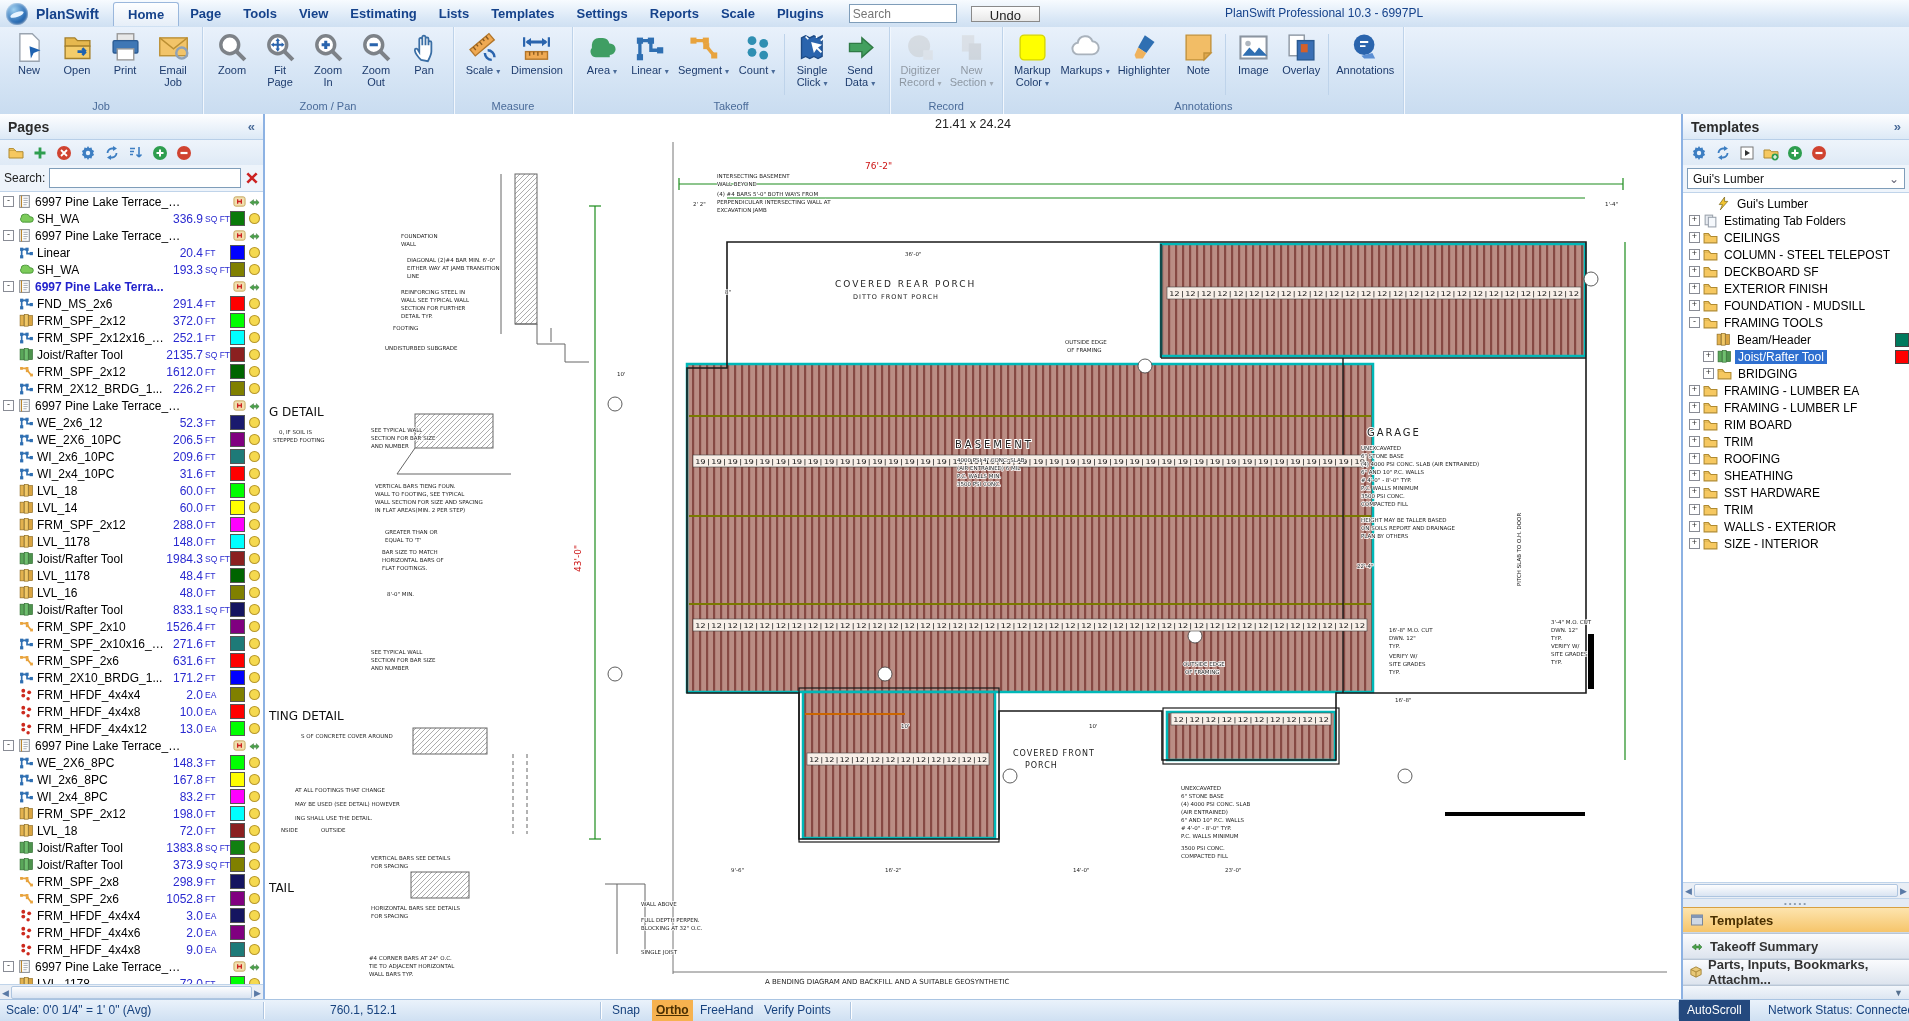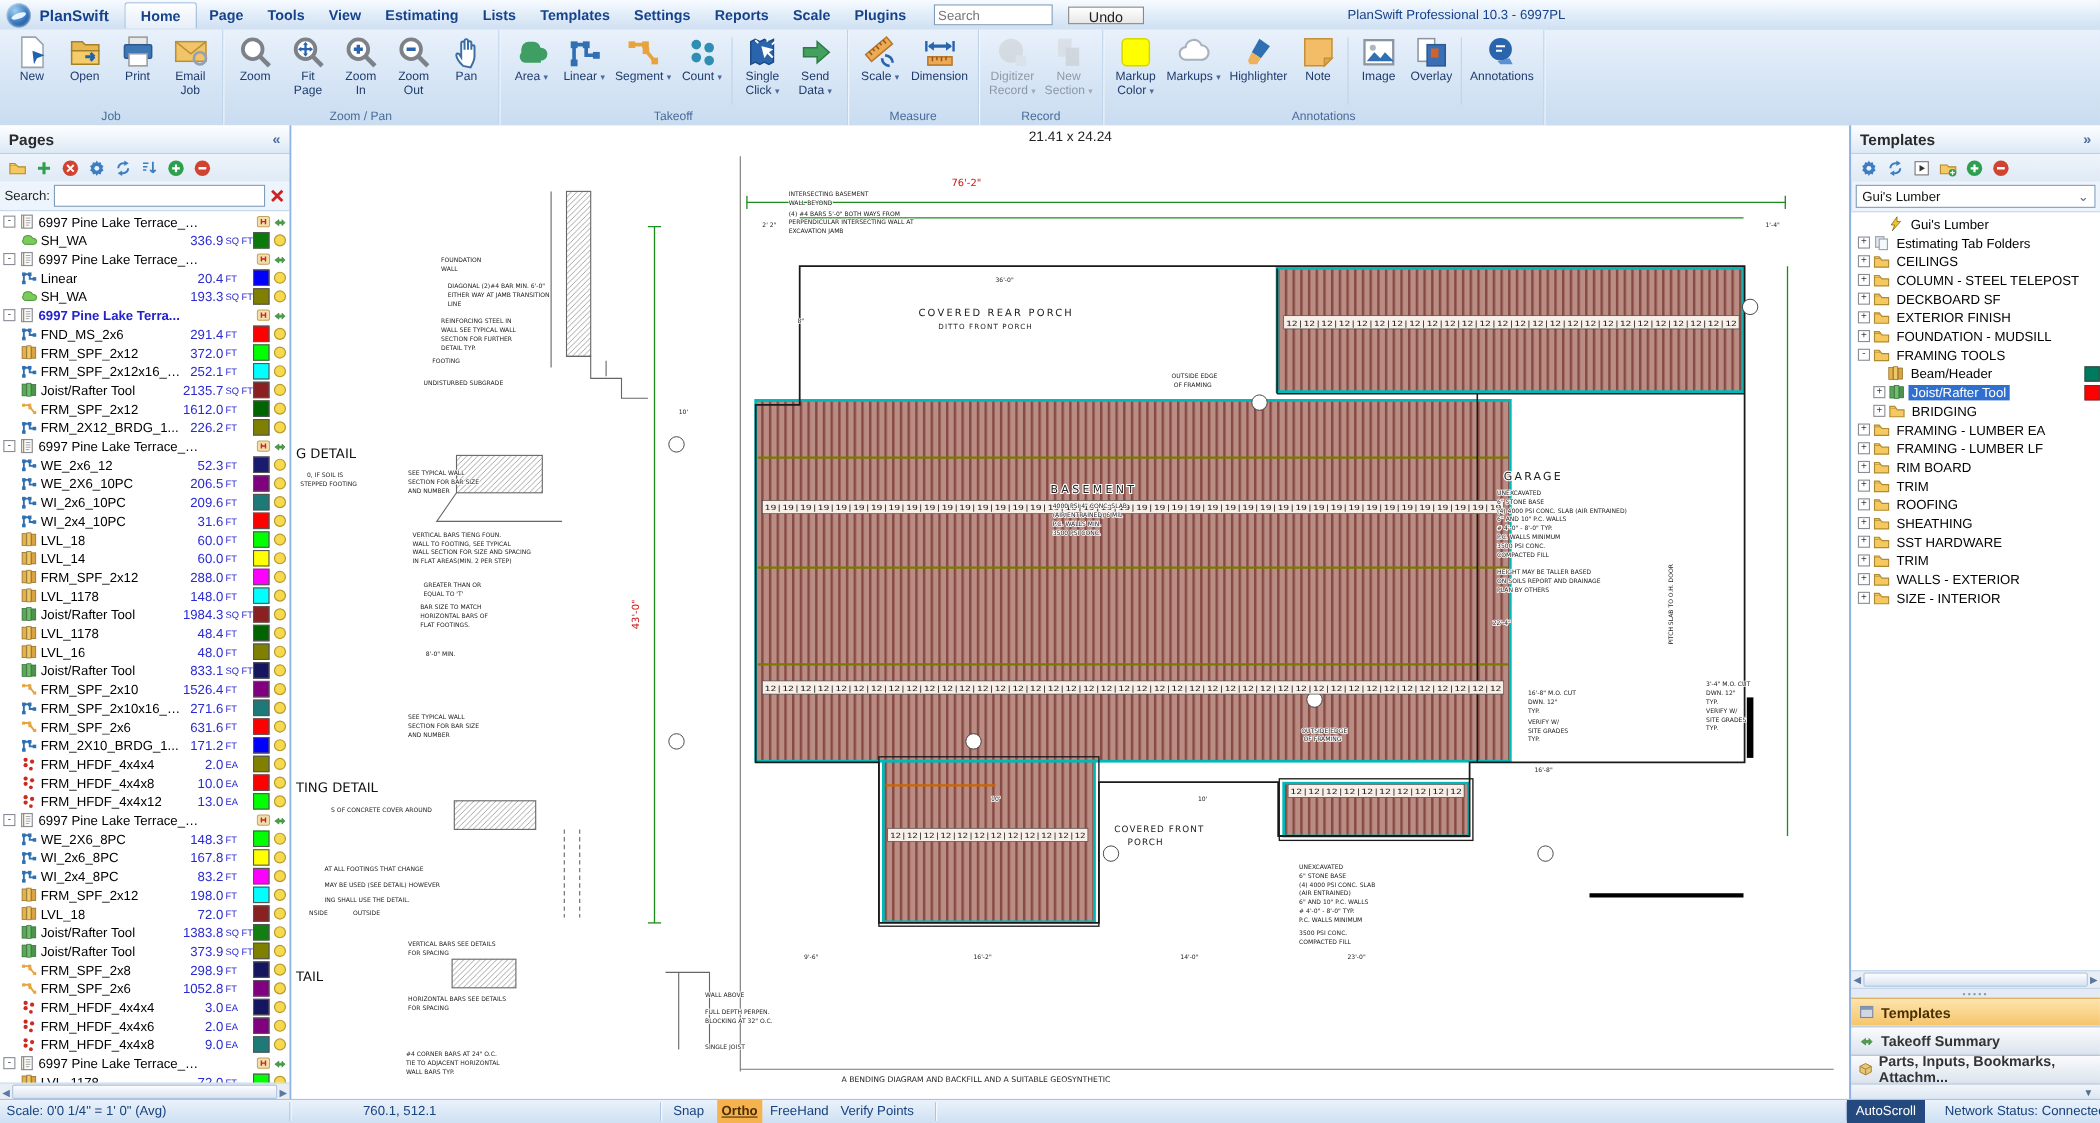--- a/index.html
+++ b/index.html
@@ -195,20 +195,45 @@
               </svg></span>
             <div class="rlab">Pan</div>
           </div>
         </div>
         <div class="rgroup-label">Zoom / Pan</div>
       </div>
       <div class="rgroup">
         <div class="rgroup-btns">
           <div class="rbtn">
             <span class="ric"><svg viewBox="0 0 24 24">
+                <g transform="rotate(-40 11 10)">
+                  <rect x="2" y="7" width="18" height="6" fill="#efa952" stroke="#b3762a"></rect>
+                  <path d="M5 7v3M8 7v2M11 7v3M14 7v2M17 7v3" stroke="#8a5a1e"></path>
+                </g>
+                <path d="M13 16a5 5 0 005 5m2-2a5 5 0 00-5-5" fill="none" stroke="#2a64ad" stroke-width="1.8"></path>
+              </svg></span>
+            <div class="rlab">Scale <span class="rcaret">▾</span></div>
+          </div>
+          <div class="rbtn">
+            <span class="ric"><svg viewBox="0 0 24 24">
+                <path d="M5 8h14" stroke="#2a64ad" stroke-width="2.2"></path>
+                <path d="M4 8l4-3v6zM20 8l-4-3v6z" fill="#2a64ad"></path>
+                <path d="M3 4.5v7M21 4.5v7" stroke="#2a64ad" stroke-width="1.6"></path>
+                <rect x="4" y="15" width="16" height="5.5" fill="#efa952" stroke="#b3762a"></rect>
+                <path d="M7 15v3M10 15v2.3M13 15v3M16 15v2.3" stroke="#8a5a1e"></path>
+              </svg></span>
+            <div class="rlab">Dimension</div>
+          </div>
+        </div>
+        <div class="rgroup-label">Measure</div>
+      </div>
+      <div class="rgroup">
+        <div class="rgroup-btns">
+          <div class="rbtn">
+            <span class="ric"><svg viewBox="0 0 24 24">
                 <path d="M5 10a5 5 0 015-5h3a5 5 0 014.7 4H18a4 4 0 110 8.5V19H8a4 4 0 01-3-6.6z" fill="#3f9e63"></path>
               </svg></span>
             <div class="rlab">Area <span class="rcaret">▾</span></div>
           </div>
           <div class="rbtn">
             <span class="ric"><svg viewBox="0 0 24 24">
                 <path d="M5 19V7h8v7h7" fill="none" stroke="#2f6fb2" stroke-width="2.4"></path>
                 <rect x="2.8" y="16.8" width="4.5" height="4.5" fill="#2f6fb2"></rect>
                 <rect x="2.8" y="4.8" width="4.5" height="4.5" fill="#2f6fb2"></rect>
                 <rect x="10.8" y="4.8" width="4.5" height="4.5" fill="#2f6fb2"></rect>
@@ -247,45 +272,20 @@
           </div>
           <div class="rbtn">
             <span class="ric"><svg viewBox="0 0 24 24">
                 <path d="M4 9h9V5l8 7-8 7v-4H4z" fill="#43a05f" stroke="#2f7a45"></path>
               </svg></span>
             <div class="rlab">Send</div>
             <div class="rlab">Data <span class="rcaret">▾</span></div>
           </div>
         </div>
         <div class="rgroup-label">Takeoff</div>
-      </div>
-      <div class="rgroup">
-        <div class="rgroup-btns">
-          <div class="rbtn">
-            <span class="ric"><svg viewBox="0 0 24 24">
-                <g transform="rotate(-40 11 10)">
-                  <rect x="2" y="7" width="18" height="6" fill="#efa952" stroke="#b3762a"></rect>
-                  <path d="M5 7v3M8 7v2M11 7v3M14 7v2M17 7v3" stroke="#8a5a1e"></path>
-                </g>
-                <path d="M13 16a5 5 0 005 5m2-2a5 5 0 00-5-5" fill="none" stroke="#2a64ad" stroke-width="1.8"></path>
-              </svg></span>
-            <div class="rlab">Scale <span class="rcaret">▾</span></div>
-          </div>
-          <div class="rbtn">
-            <span class="ric"><svg viewBox="0 0 24 24">
-                <path d="M5 8h14" stroke="#2a64ad" stroke-width="2.2"></path>
-                <path d="M4 8l4-3v6zM20 8l-4-3v6z" fill="#2a64ad"></path>
-                <path d="M3 4.5v7M21 4.5v7" stroke="#2a64ad" stroke-width="1.6"></path>
-                <rect x="4" y="15" width="16" height="5.5" fill="#efa952" stroke="#b3762a"></rect>
-                <path d="M7 15v3M10 15v2.3M13 15v3M16 15v2.3" stroke="#8a5a1e"></path>
-              </svg></span>
-            <div class="rlab">Dimension</div>
-          </div>
-        </div>
-        <div class="rgroup-label">Measure</div>
       </div>
       <div class="rgroup">
         <div class="rgroup-btns">
           <div class="rbtn disabled">
             <span class="ric"><svg viewBox="0 0 24 24">
                 <circle cx="11" cy="11" r="8" fill="#c3c7cc"></circle>
                 <rect x="14" y="14" width="7" height="7" fill="#d6dade"></rect>
               </svg></span>
             <div class="rlab">Digitizer</div>
             <div class="rlab">Record <span class="rcaret">▾</span></div>

